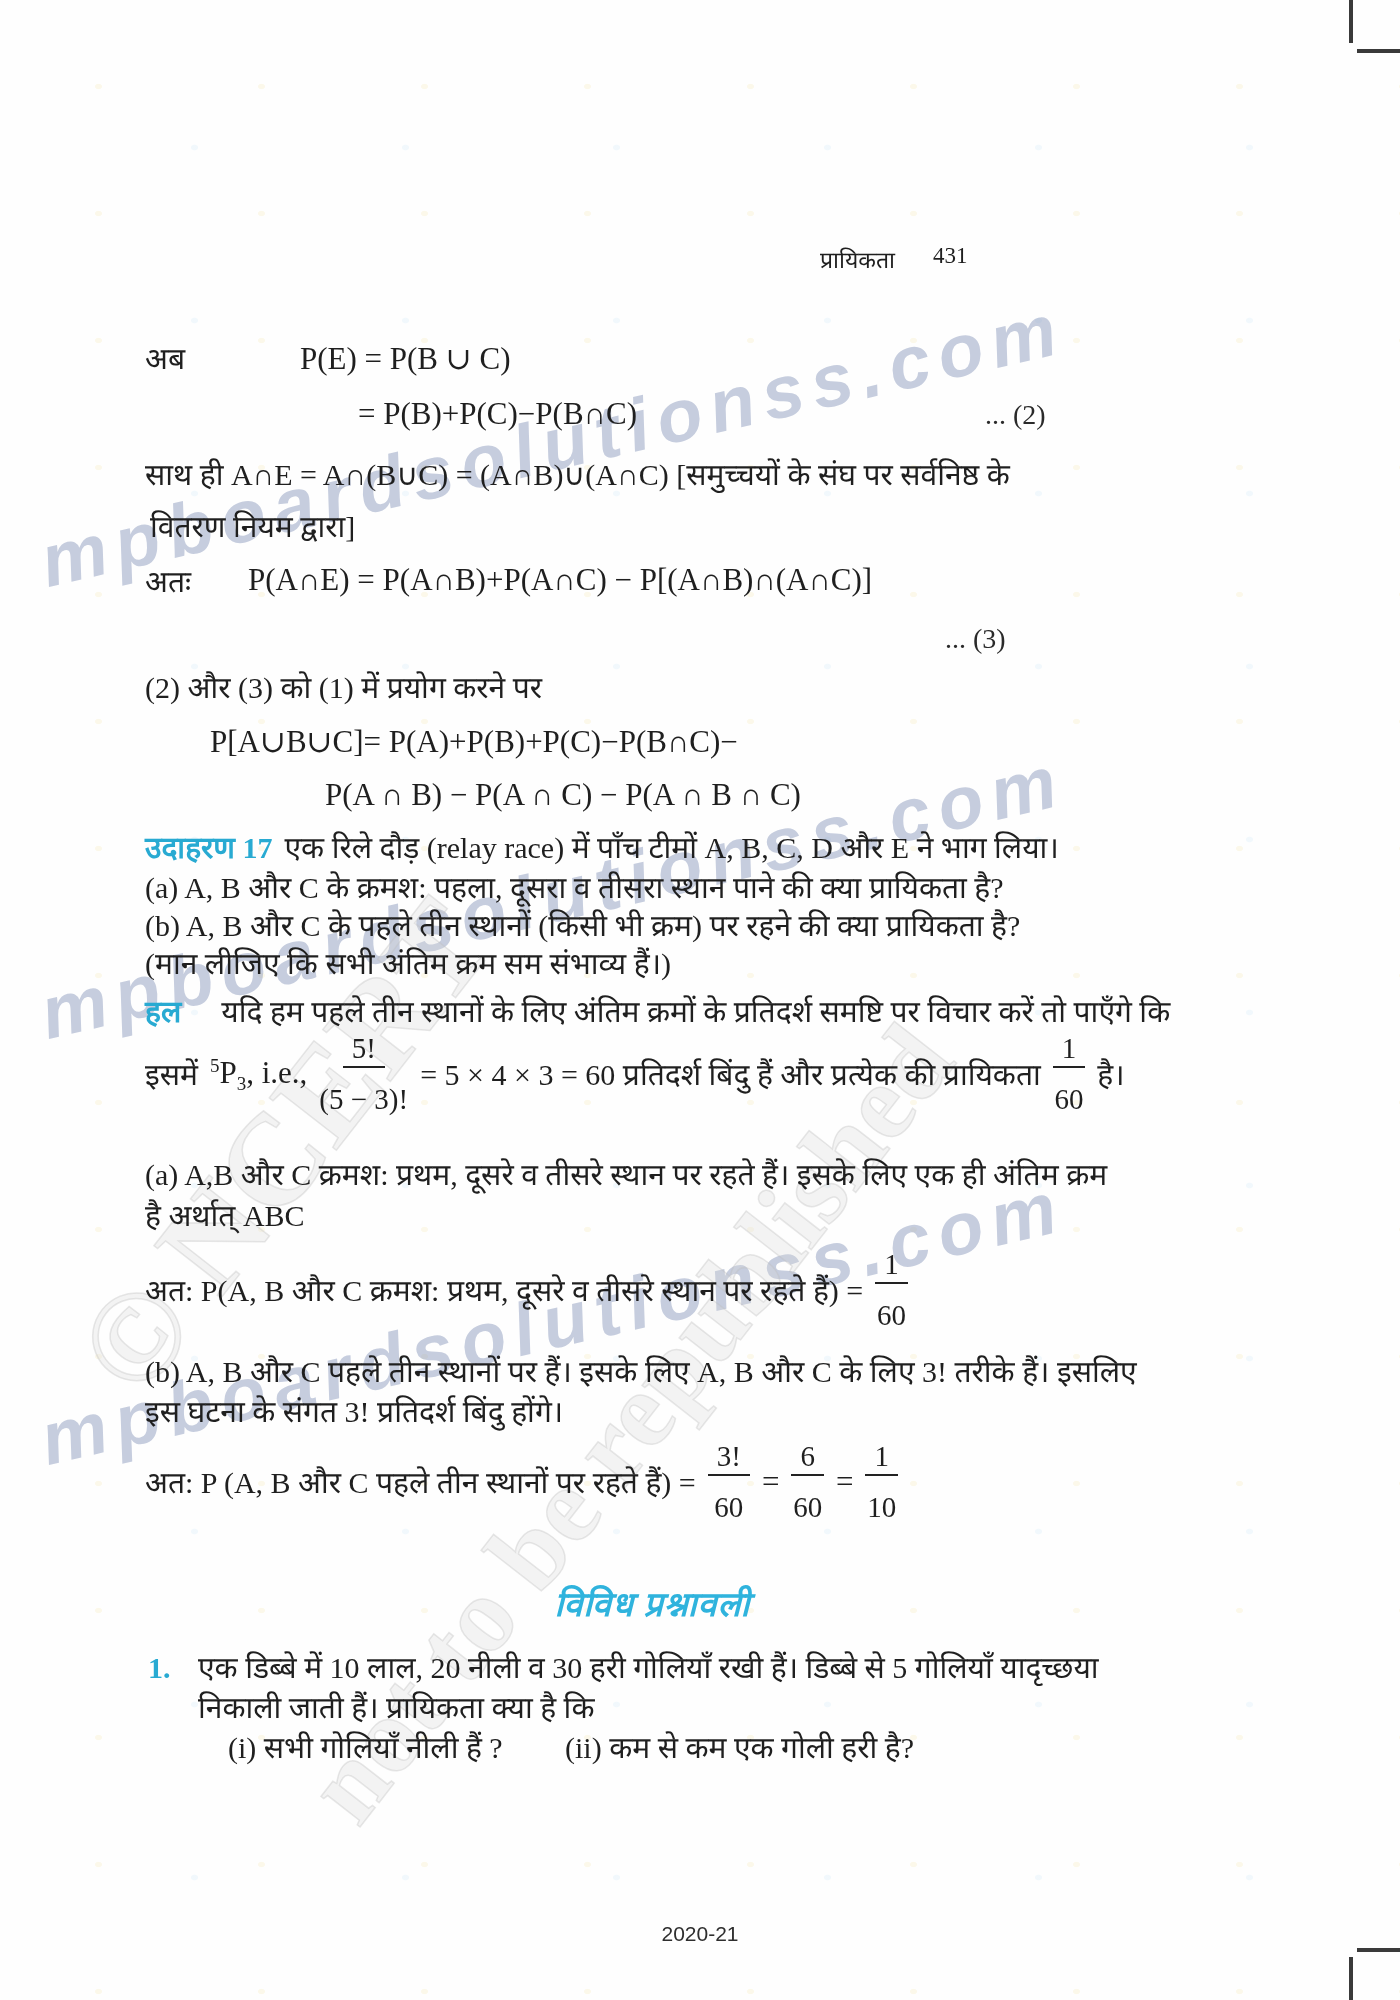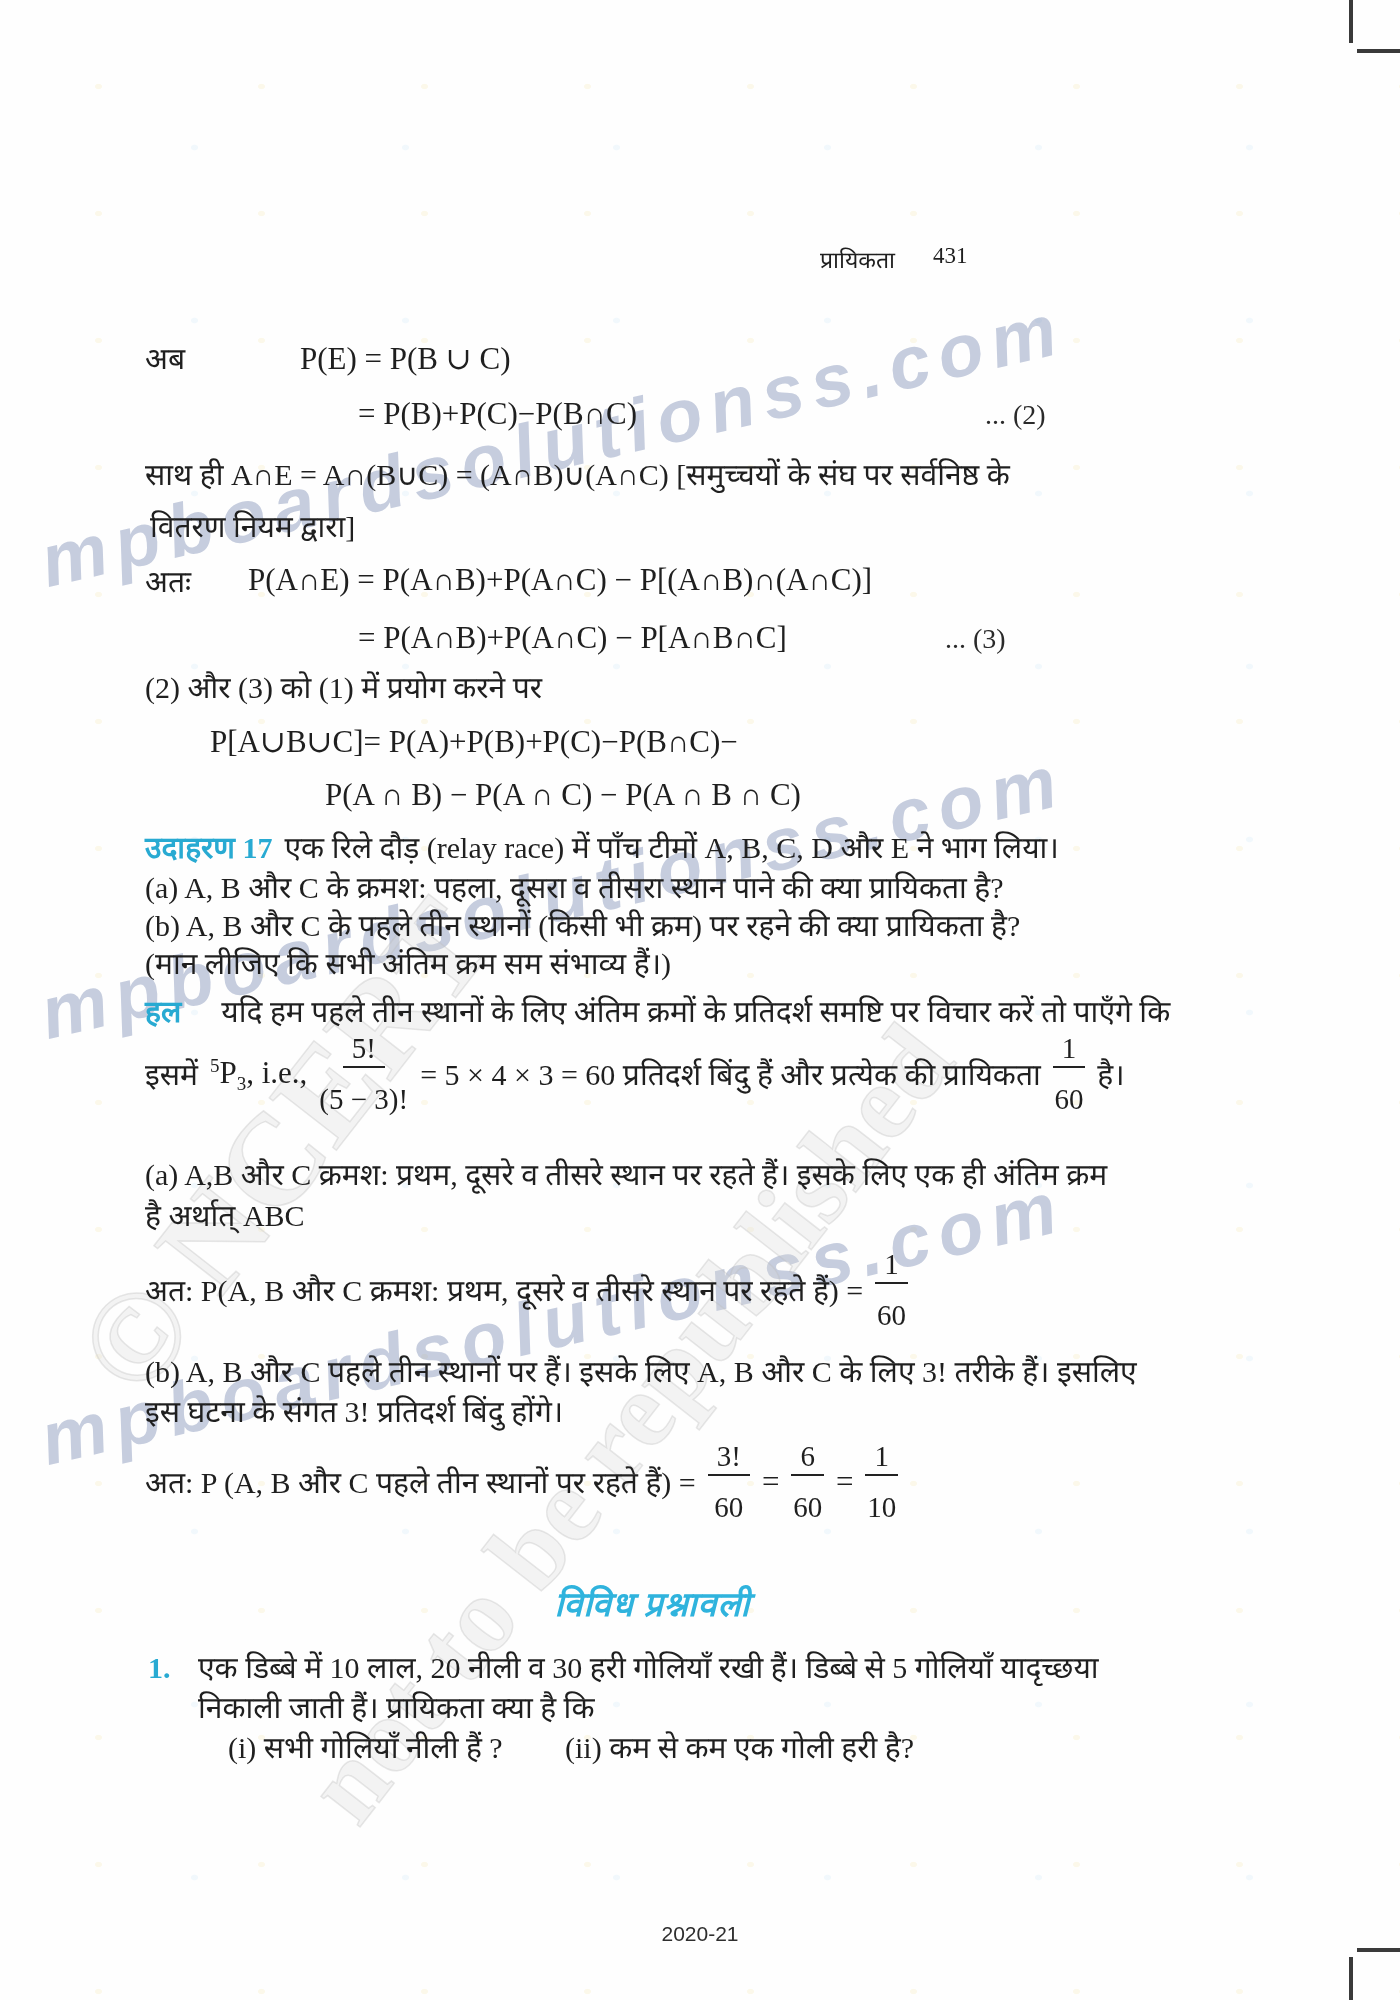--- a/index.html
+++ b/index.html
@@ -82,21 +82,20 @@
 
   <div class="line math" style="left:358px;top:392px;">= P(B)+P(C)−P(B∩C)</div>
   <div class="line tag" style="left:985px;top:395px;">... (2)</div>
 
   <div class="line dev" style="left:145px;top:453px;">साथ ही A∩E = A∩(B∪C) = (A∩B)∪(A∩C) [समुच्चयों के संघ पर सर्वनिष्ठ के</div>
   <div class="line dev" style="left:150px;top:505px;text-align:right;">वितरण नियम द्वारा]</div>
 
   <div class="line dev" style="left:145px;top:560px;">अतः</div>
   <div class="line math" style="left:248px;top:558px;">P(A∩E) = P(A∩B)+P(A∩C) − P[(A∩B)∩(A∩C)]</div>
 
-  <div class="line math" style="left:358px;top:616px;">= P(A∩B)+P(A∩C) − P[A∩B∩C]</div>
   <div class="line tag" style="left:945px;top:619px;">... (3)</div>
 
   <div class="line dev" style="left:145px;top:666px;">(2) और (3) को (1) में प्रयोग करने पर</div>
   <div class="line math" style="left:210px;top:720px;">P[A∪B∪C]= P(A)+P(B)+P(C)−P(B∩C)−</div>
   <div class="line math" style="left:325px;top:773px;">P(A ∩ B) − P(A ∩ C) − P(A ∩ B ∩ C)</div>
 
   <div class="line flexline gap12" style="left:145px;top:826px;">
     <span class="dev accent">उदाहरण 17</span>
     <span class="dev">एक रिले दौड़ (relay race) में पाँच टीमों A, B, C, D और E ने भाग लिया।</span>
   </div>

